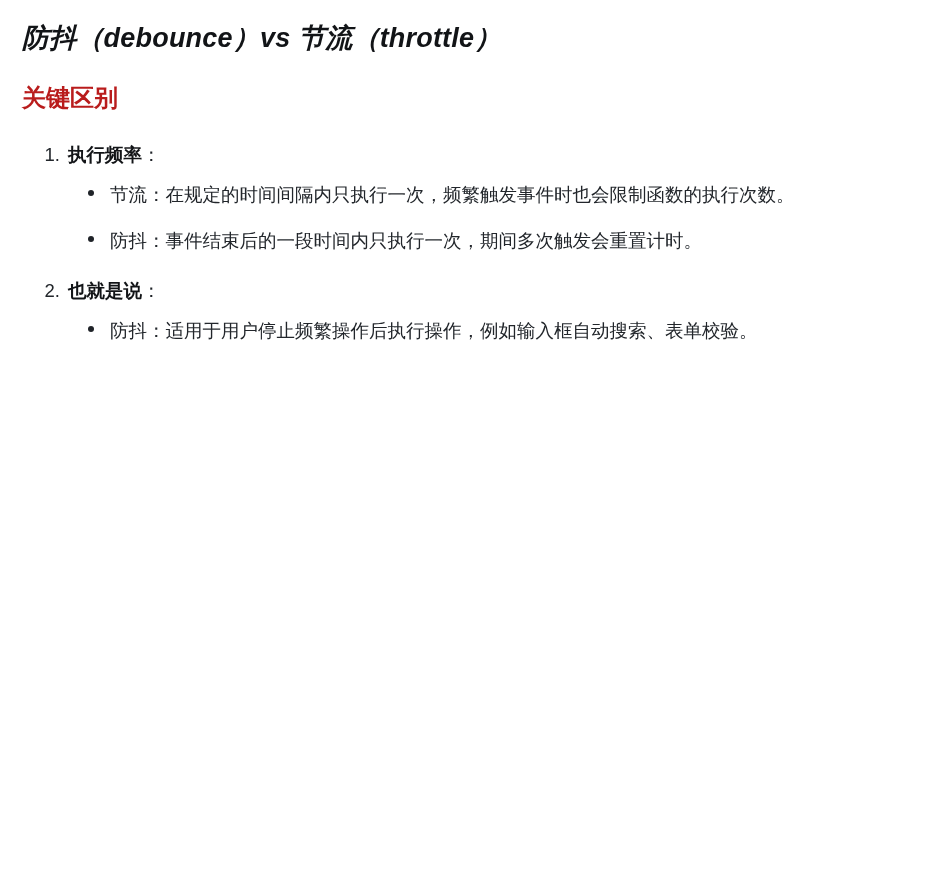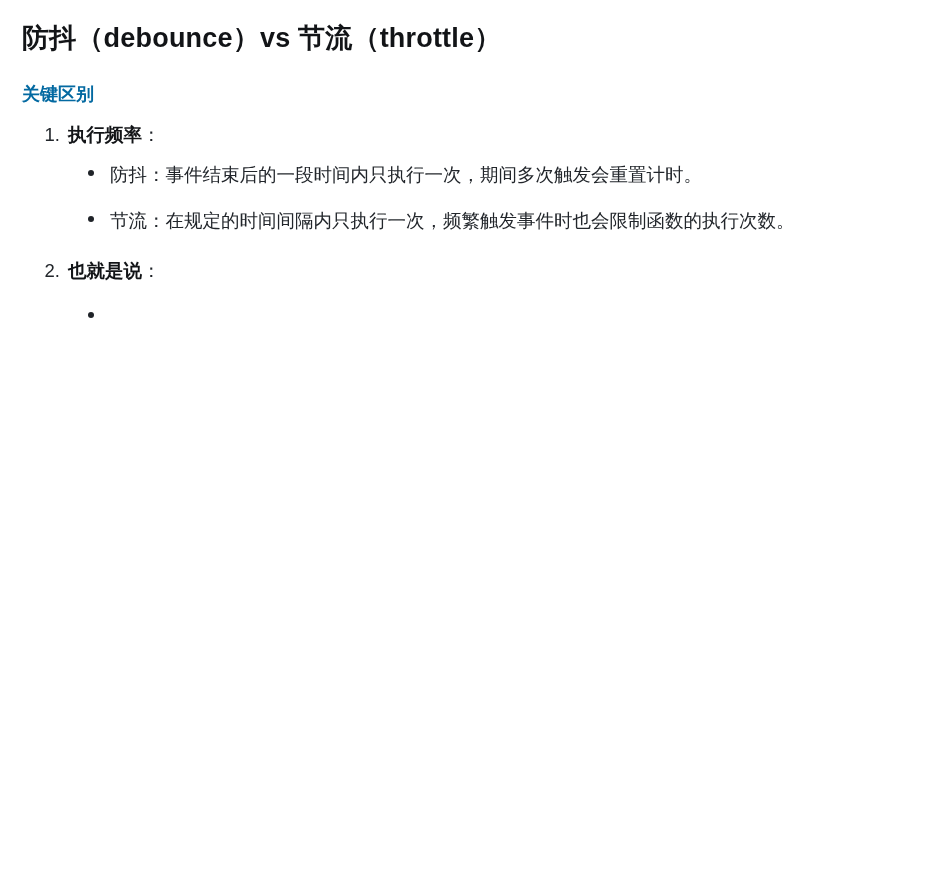--- a/index.html
+++ b/index.html
@@ -19,27 +19,28 @@
     box-sizing: border-box;
     width: 944px;
   }
   h1.doc-title {
     font-size: 27px;
     line-height: 1.35;
     font-weight: bold;
     margin: 6px 0 14px 0;
     letter-spacing: 0.2px;
     color: #121417;
+    font-style: italic;
   }
   h2.section-title {
-    font-size: 18px;
+    font-size: 24px;
     line-height: 1.35;
     font-weight: bold;
-    margin: 26px 0 10px 0;
-    color: #0369a1;
+    margin: 26px 0 22px 0;
+    color: #b91c1c;
   }
   ul.top-list {
     list-style: none;
     margin: 0;
     padding: 0;
   }
   ul.top-list > li {
     position: relative;
     padding-left: 46px;
     margin-bottom: 18px;
@@ -129,34 +130,35 @@
   <h2 class="section-title">关键区别</h2>
 
   <ol class="key-list">
 
     <li class="ol-item">
       <span class="num">1.</span>
       <b>执行频率</b><span>：</span>
       <ul class="sub-list">
         <li>
           <span class="bullet"></span>
-          <span class="t">防抖：事件结束后的一段时间内只执行一次，期间多次触发会重置计时。</span>
+          <span class="t">节流：在规定的时间间隔内只执行一次，频繁触发事件时也会限制函数的执行次数。</span>
         </li>
         <li>
           <span class="bullet"></span>
-          <span class="t">节流：在规定的时间间隔内只执行一次，频繁触发事件时也会限制函数的执行次数。</span>
+          <span class="t">防抖：事件结束后的一段时间内只执行一次，期间多次触发会重置计时。</span>
         </li>
       </ul>
     </li>
 
     <li class="ol-item">
       <span class="num">2.</span>
       <b>也就是说</b><span>：</span>
       <ul class="sub-list">
         <li>
           <span class="bullet"></span>
+          <span class="t">防抖：适用于用户停止频繁操作后执行操作，例如输入框自动搜索、表单校验。</span>
         </li>
       </ul>
     </li>
 
   </ol>
 
 </div>
 
 </body></html>

